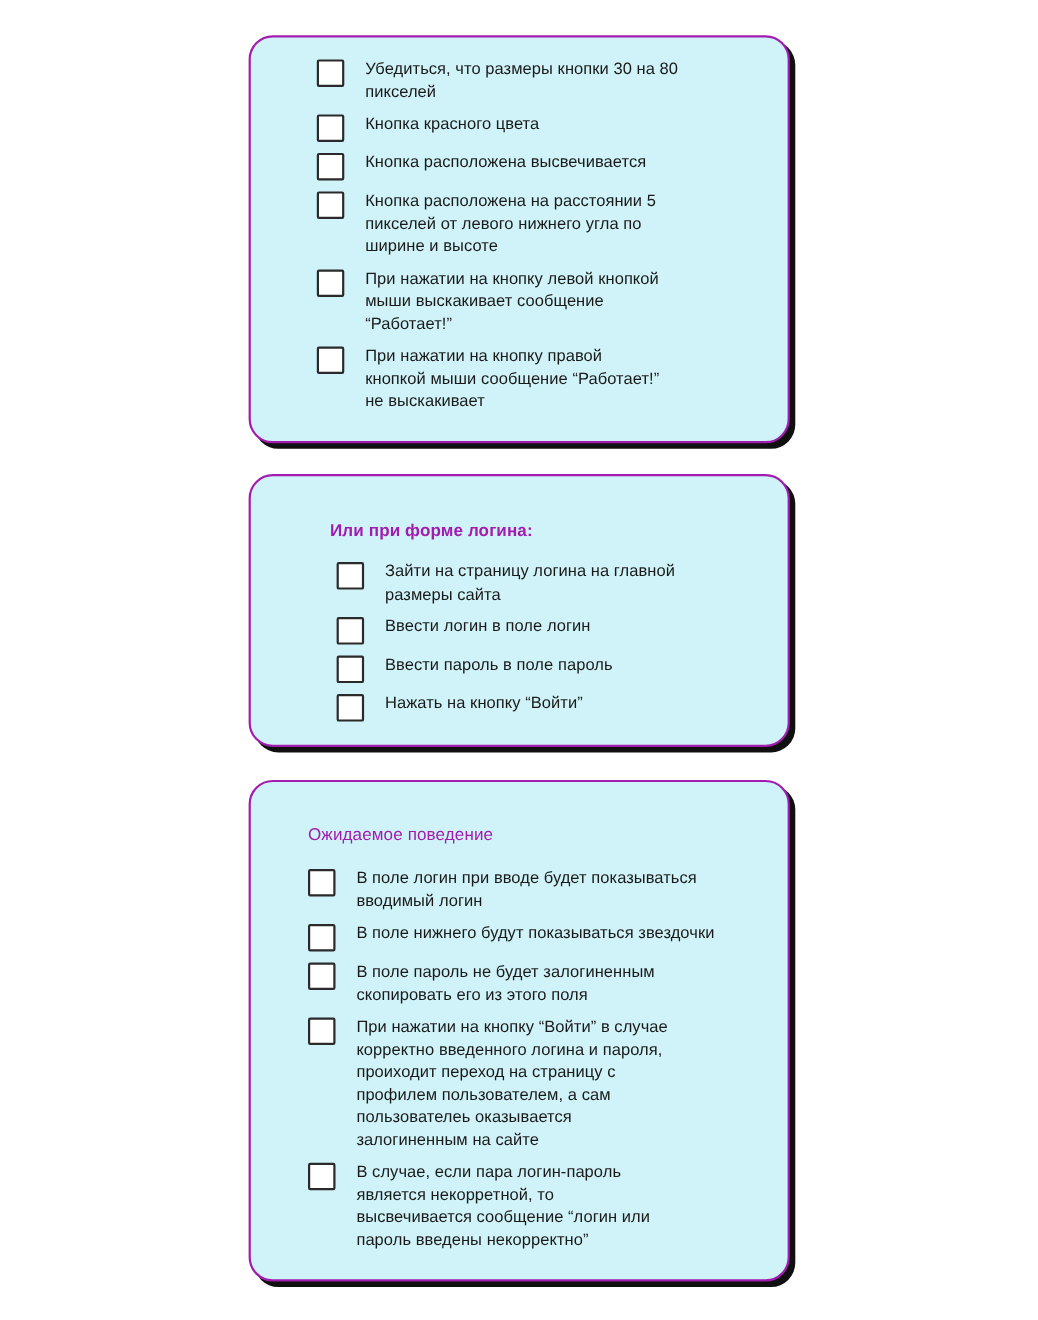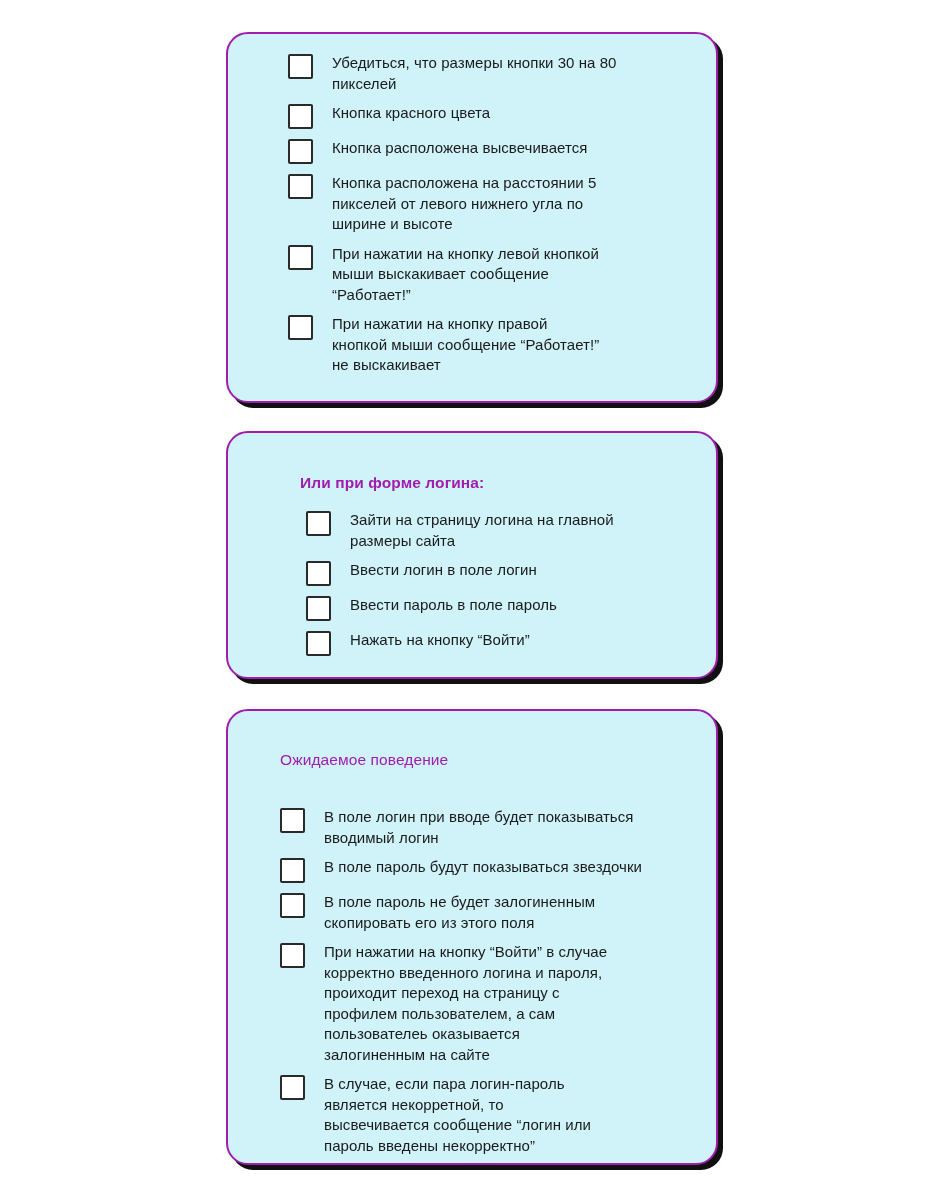--- a/index.html
+++ b/index.html
@@ -59,21 +59,21 @@
 
   
   .checklist {
     position: absolute;
     margin: 0;
     padding: 0;
     list-style: none;
   }
   #card-1 .checklist { left: 60px; top: 19px; width: 400px; }
   #card-2 .checklist { left: 78px; top: 77px; width: 396px; }
-  #card-3 .checklist { left: 52px; top: 78px; width: 400px; margin-top: 18px; }
+  #card-3 .checklist { left: 52px; top: 78px; width: 400px; }
 
   .check-item {
     display: flex;
     align-items: flex-start;
     margin: 0 0 9px 0;
   }
   .check-item:last-child { margin-bottom: 0; }
 
   .checkbox {
     flex: 0 0 auto;
@@ -168,21 +168,21 @@
   <section class="card" id="card-3">
     <h2 class="card-heading">Ожидаемое поведение</h2>
     <ul class="checklist">
       <li class="check-item">
         <span class="checkbox"></span>
         <span class="check-label">В поле логин при вводе будет показываться
 вводимый логин</span>
       </li>
       <li class="check-item">
         <span class="checkbox"></span>
-        <span class="check-label">В поле пароль будут показываться звездочки</span>
+        <span class="check-label">В поле нижнего будут показываться звездочки</span>
       </li>
       <li class="check-item">
         <span class="checkbox"></span>
         <span class="check-label">В поле пароль не будет залогиненным
 скопировать его из этого поля</span>
       </li>
       <li class="check-item">
         <span class="checkbox"></span>
         <span class="check-label">При нажатии на кнопку “Войти” в случае
 корректно введенного логина и пароля,

